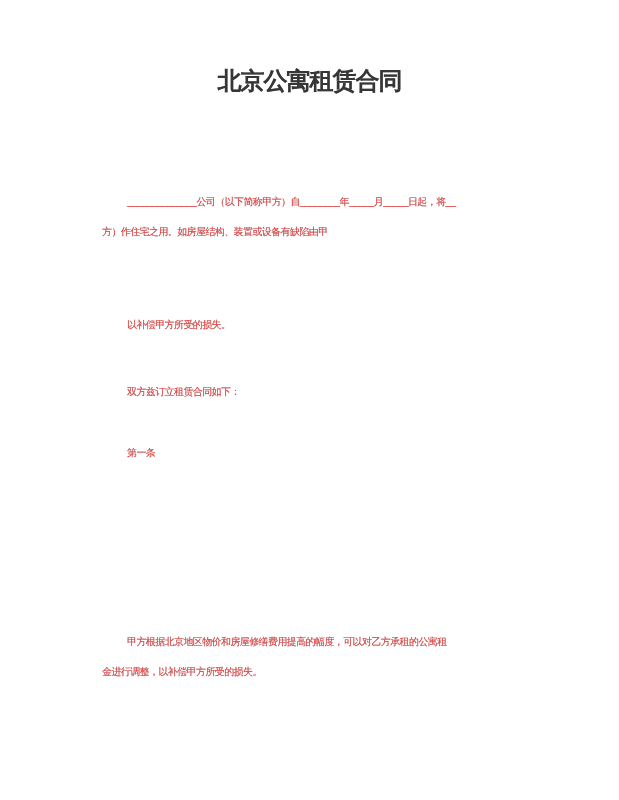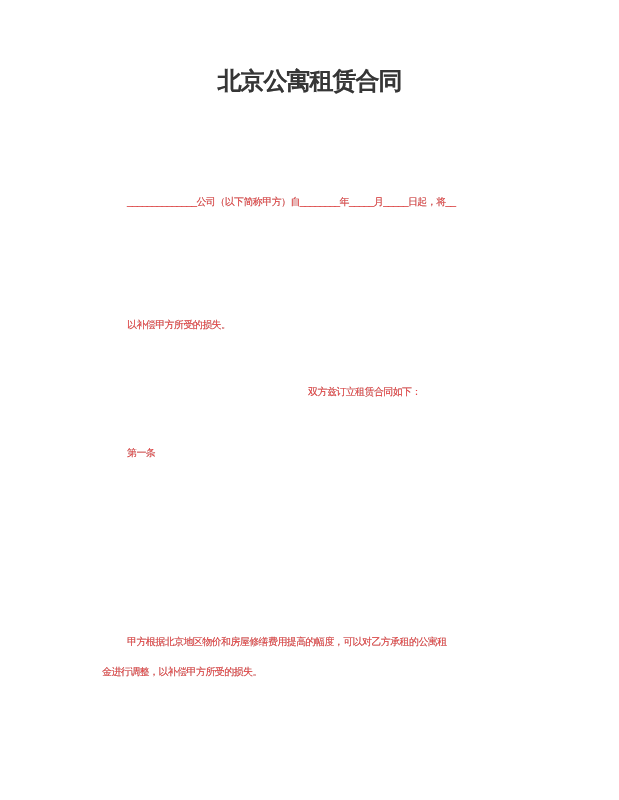--- a/index.html
+++ b/index.html
@@ -42,34 +42,35 @@
   }
   .line {
     height: 30px;
     white-space: nowrap;
   }
   .indent {
     text-indent: 25px;
   }
   .p1 { top: 187px; }
   .p2 { top: 310px; }
-  .p3 { top: 377px; text-align: center; }
+  .p3 { top: 377px; }
   .p4 { top: 438px; }
   .p5 { top: 500px; }
   .p6 { top: 627px; }
 </style>
 </head>
 <body>
 
 <div class="page">
 
   <h1 class="doc-title">北京公寓租赁合同</h1>
 
   <div class="para p1">
     <div class="line indent">______________公司（以下简称甲方）自________年_____月_____日起，将__</div>
+    <div class="line">方）作住宅之用。如房屋结构、装置或设备有缺陷由甲</div>
   </div>
 
   <div class="para p2">
     <div class="line indent">以补偿甲方所受的损失。</div>
   </div>
 
   <div class="para p3">
     <div class="line indent">双方兹订立租赁合同如下：</div>
   </div>
 

